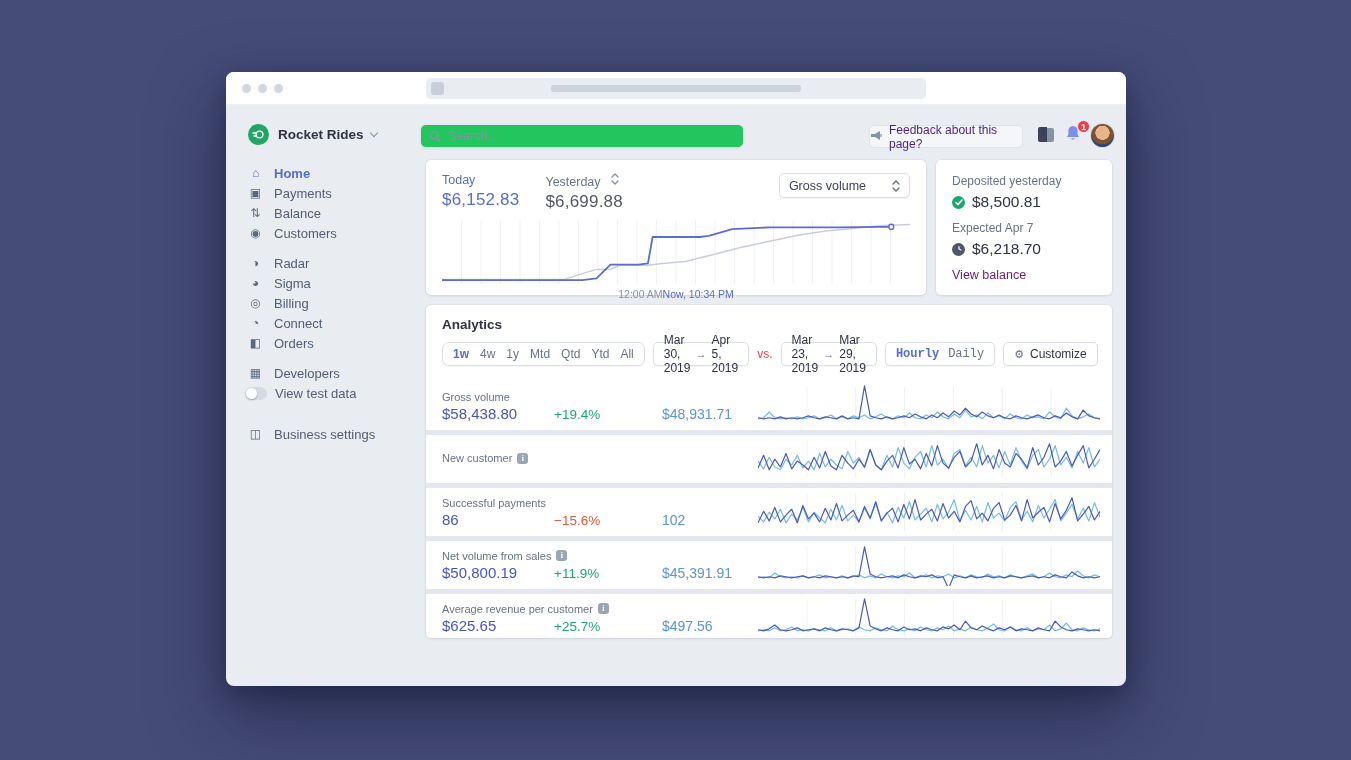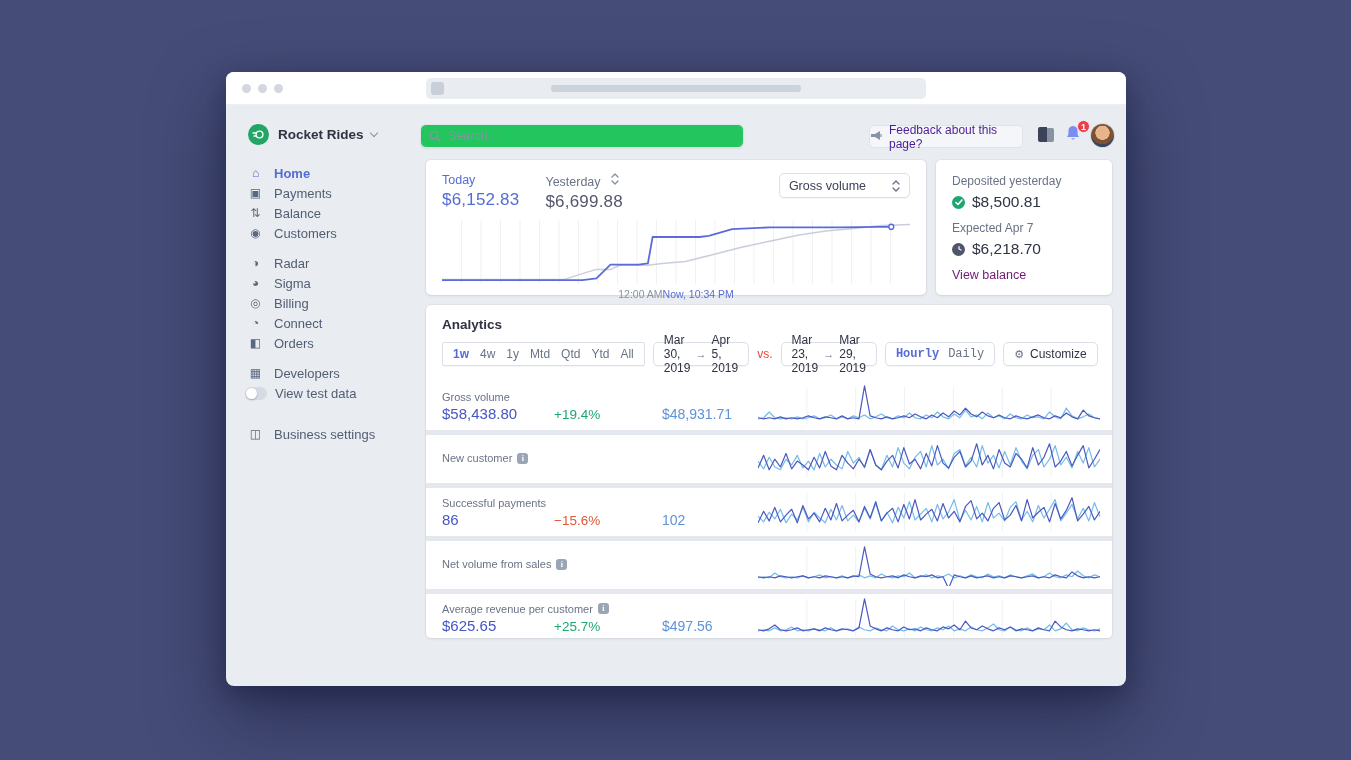--- a/index.html
+++ b/index.html
@@ -103,21 +103,21 @@
   .dep-value { font-size:15.5px; color:#2f3342; }
   .icon-circle { width:13px; height:13px; border-radius:50%; display:flex; align-items:center; justify-content:center; flex:0 0 auto; }
   .ic-check { background:#1ea672; }
   .ic-clock { background:#4f566b; }
   .view-balance { font-size:12.5px; color:#701a75; margin-top:4px; cursor:pointer; }
   
   .card-analytics { left:200px; top:200px; width:686px; height:333px; overflow:hidden; padding:0; }
   .an-head { padding:12px 16px 11px; }
   .an-title { font-size:13.5px; font-weight:700; color:#2f3342; }
   .an-filters { display:flex; align-items:center; margin-top:10px; gap:8px; }
-  .pillbox { display:flex; align-items:center; gap:11px; border:1px solid #dbe0e8; border-radius:2px; height:24px; padding:0 10px; font-size:12px; color:#697386; box-shadow:0 1px 1px rgba(40,50,80,.05); background:#fff; }
+  .pillbox { display:flex; align-items:center; gap:11px; border:1px solid #dbe0e8; border-radius:7px; height:24px; padding:0 10px; font-size:12px; color:#697386; box-shadow:0 1px 1px rgba(40,50,80,.05); background:#fff; }
   .pillbox .range { cursor:pointer; }
   .pillbox .range.active { color:#556cd6; font-weight:700; }
   .datebtn { border:1px solid #dbe0e8; border-radius:5px; height:24px; padding:0 10px; display:flex; align-items:center; gap:5px; font-size:12px; color:#2f3342; cursor:pointer; box-shadow:0 1px 1px rgba(40,50,80,.05); background:#fff; }
   .arrow { color:#697386; font-size:11px; }
   .vs { font-size:12px; color:#ef4444; }
   .granbox { border:1px solid #dbe0e8; border-radius:5px; height:24px; padding:0 10px; display:flex; align-items:center; gap:9px; font-size:12px; background:#fff; box-shadow:0 1px 1px rgba(40,50,80,.05); }
   .gran { color:#697386; cursor:pointer;font-family:Liberation Mono, monospace; }
   .gran.active { color:#556cd6; font-weight:700; }
   .customize-btn { margin-left:auto; margin-right:14px; border:1px solid #dbe0e8; border-radius:5px; height:24px; padding:0 10px; display:flex; align-items:center; gap:6px; font-size:12px; color:#2f3342; cursor:pointer; box-shadow:0 1px 1px rgba(40,50,80,.05); background:#fff; }
   .gear { font-size:11px; color:#697386; }
@@ -452,20 +452,25 @@
               </svg>
             </div>
         </div>
 
         <div class="mrow">
           <div class="mleft">
             <div class="mlabel-row">
               <span class="mlabel">Net volume from sales</span>
               <span class="info-icon">i</span>
             </div>
+            <div class="mvals">
+              <span class="mcur">$50,800.19</span>
+              <span class="mchg pos">+11.9%</span>
+              <span class="mprev">$45,391.91</span>
+            </div>
           </div>
           <div class="mspark">
               <svg viewBox="0 0 330 40" preserveAspectRatio="none">
                 <line x1="47.142857142857146" y1="2" x2="47.142857142857146" y2="38" stroke="#eef1f6" stroke-width="1"></line>
                 <line x1="94.28571428571429" y1="2" x2="94.28571428571429" y2="38" stroke="#eef1f6" stroke-width="1"></line>
                 <line x1="141.42857142857142" y1="2" x2="141.42857142857142" y2="38" stroke="#eef1f6" stroke-width="1"></line>
                 <line x1="188.57142857142858" y1="2" x2="188.57142857142858" y2="38" stroke="#eef1f6" stroke-width="1"></line>
                 <line x1="235.71428571428572" y1="2" x2="235.71428571428572" y2="38" stroke="#eef1f6" stroke-width="1"></line>
                 <line x1="282.85714285714283" y1="2" x2="282.85714285714283" y2="38" stroke="#eef1f6" stroke-width="1"></line>
                 <polyline points="0.0,32.2 5.4,31.2 10.8,32.2 16.2,27.6 21.6,31.2 27.0,32.2 32.5,31.2 37.9,32.2 43.3,30.3 48.7,32.2 54.1,31.2 59.5,29.4 64.9,32.2 70.3,31.2 75.7,32.2 81.1,30.3 86.6,32.2 92.0,31.2 97.4,29.4 102.8,32.2 108.2,30.3 113.6,32.2 119.0,28.5 124.4,31.2 129.8,32.2 135.2,30.3 140.7,31.2 146.1,27.6 151.5,32.2 156.9,31.2 162.3,29.4 167.7,32.2 173.1,30.3 178.5,31.2 183.9,28.5 189.3,32.2 194.8,30.3 200.2,32.2 205.6,29.4 211.0,31.2 216.4,32.2 221.8,28.5 227.2,31.2 232.6,30.3 238.0,32.2 243.4,29.4 248.9,31.2 254.3,32.2 259.7,30.3 265.1,28.5 270.5,32.2 275.9,31.2 281.3,27.6 286.7,31.2 292.1,32.2 297.5,29.4 303.0,31.2 308.4,25.7 313.8,30.3 319.2,32.2 324.6,29.4 330.0,31.2" fill="none" stroke="#74bce8" stroke-width="1.2" stroke-linejoin="round" vector-effect="non-scaling-stroke"></polyline>

